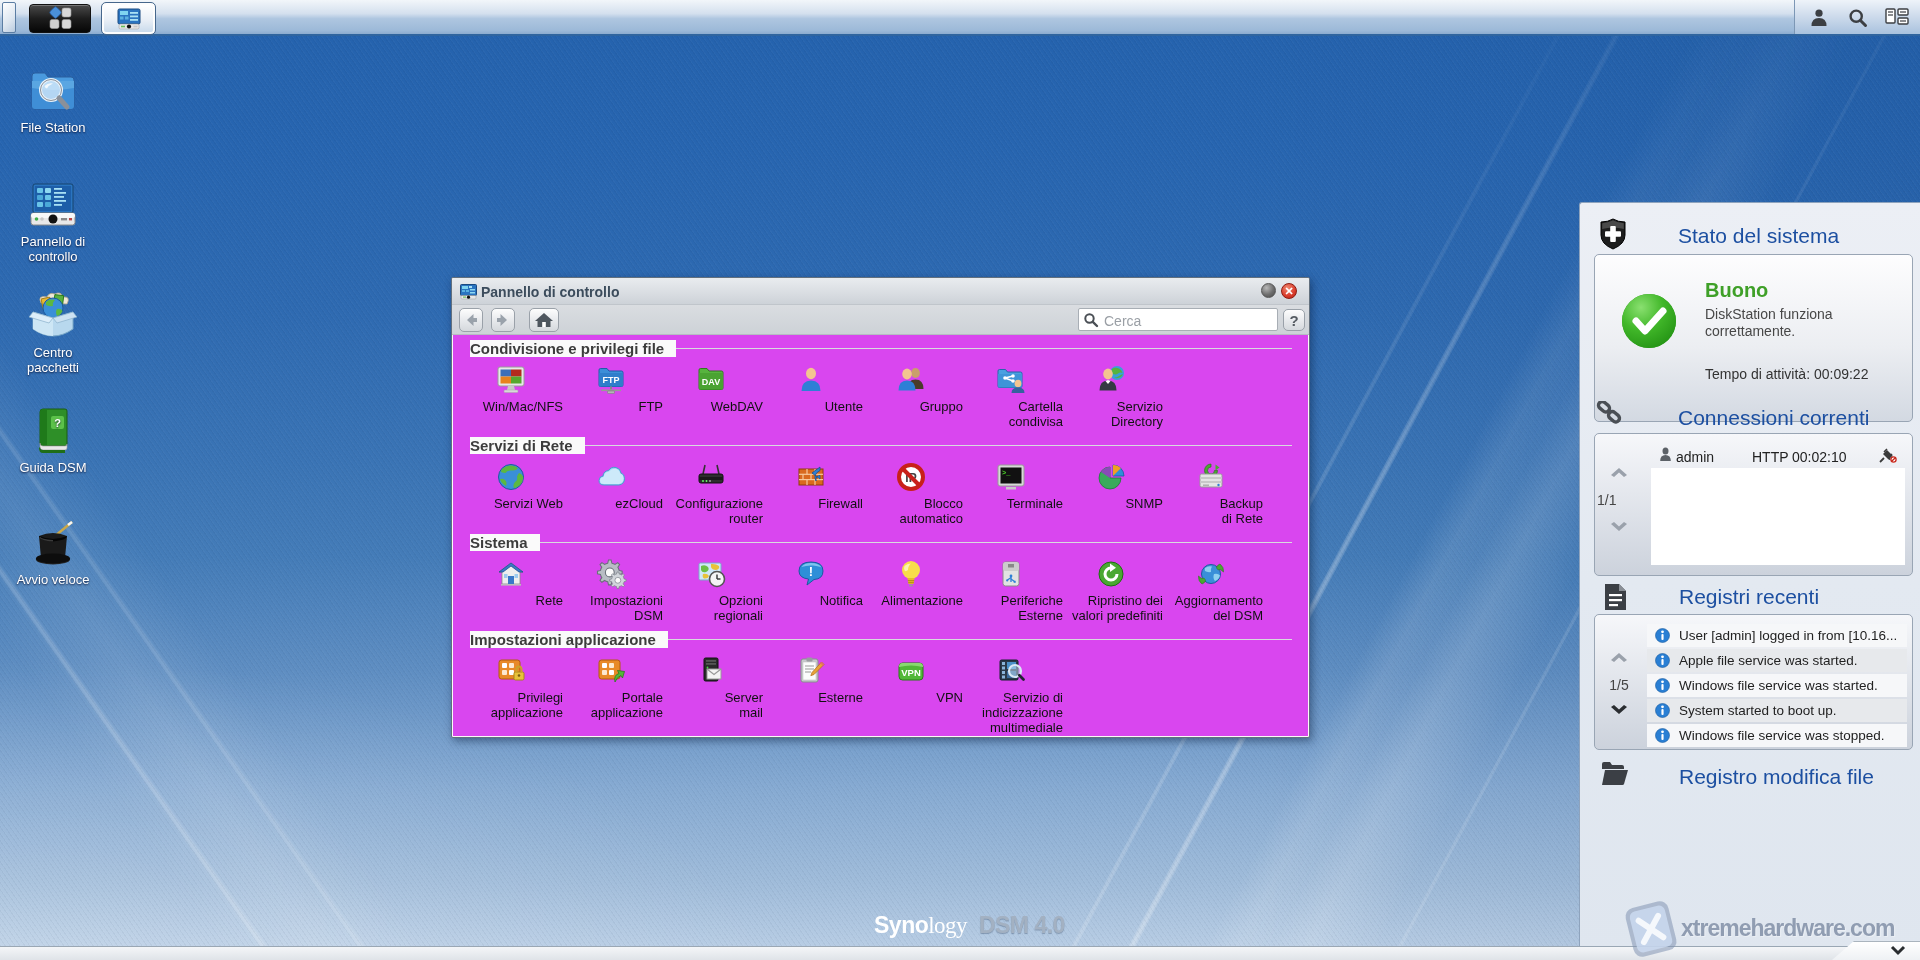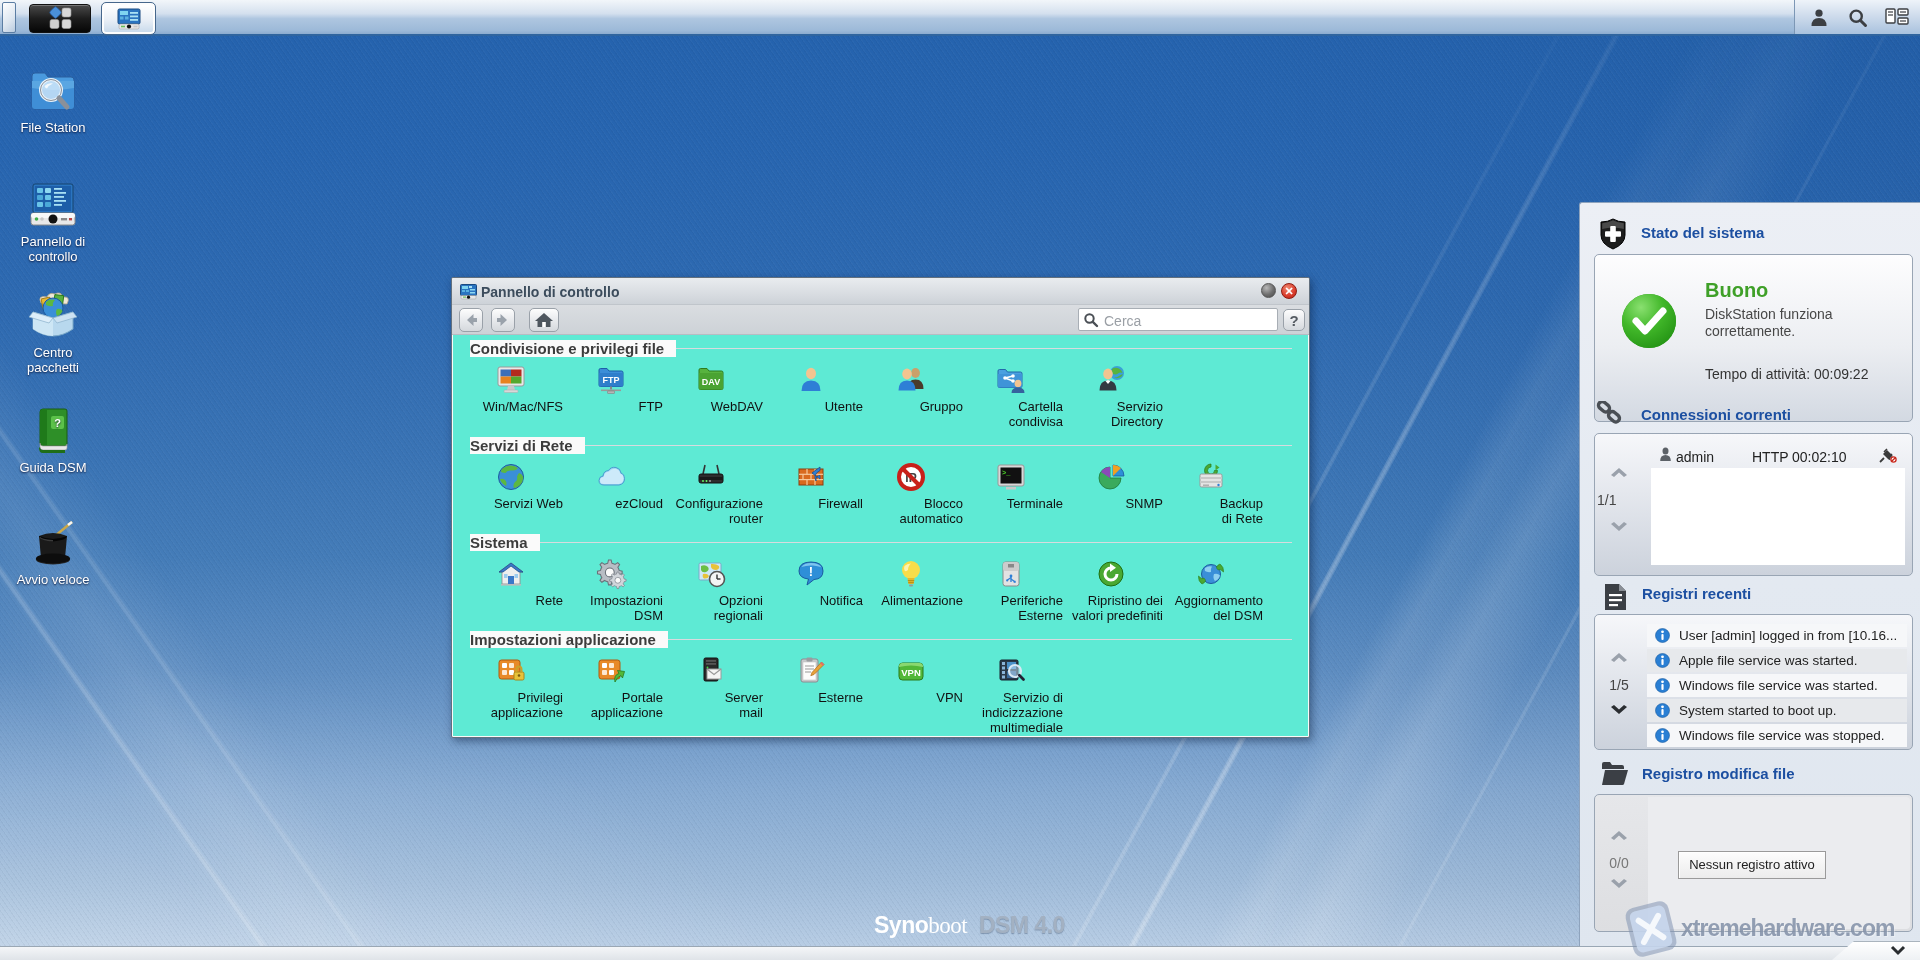--- a/index.html
+++ b/index.html
@@ -23,29 +23,29 @@
 #tb-right { position:absolute; right:0; top:0; width:126px; height:34px; background:linear-gradient(to bottom,#eef3f9 0%,#ccdaeb 50%,#a9c2de 100%); border-left:1px solid #7c97b5; }
 
 .dicon { position:absolute; width:110px; text-align:center; color:#fff; font-size:13px; line-height:15px; text-shadow:0 1px 2px rgba(0,0,30,0.8); }
 .dicon svg { display:block; margin:0 auto 4px; }
 
 #win { position:absolute; left:451px; top:277px; width:859px; height:461px; background:#fafafa; border:1px solid #62707e; border-radius:2px; box-shadow:2px 3px 8px rgba(0,20,50,0.45); }
 #wtitle { position:absolute; left:0; top:0; right:0; height:27px; background:linear-gradient(to bottom,#e9ecef 0%,#d6dadf 70%,#cdd2d8 100%); border-bottom:1px solid #c0c5cb; border-radius:2px 2px 0 0; }
 #wtitle .wt { position:absolute; left:29px; top:6px; font-size:14px; font-weight:bold; color:#3c4c5c; }
 #wtool { position:absolute; left:0; top:27px; right:0; height:30px; background:linear-gradient(to bottom,#d8dcе1 0%,#cfd4d9 100%); background:linear-gradient(to bottom,#dadde1 0%,#cdd2d7 100%); border-bottom:1px solid #b6bcc3; }
 .navbtn { position:absolute; top:3px; width:24px; height:24px; border:1px solid #9aa1a9; border-radius:5px; background:linear-gradient(to bottom,#fdfdfd 0%,#e8eaed 50%,#d5d9dd 100%); }
-#wcontent { position:absolute; left:1px; top:57px; right:1px; bottom:1px; background:#5eead4; }
+#wcontent { position:absolute; left:1px; top:57px; right:1px; bottom:1px; background:#d946ef; }
 .sechead { position:absolute; left:17px; font-size:15px; font-weight:bold; color:#3c3c3c; white-space:nowrap; background:#fafafa; padding-right:8px; }
 .sechead:after { content:""; display:inline-block; vertical-align:middle; height:1px; background:#d5d8db; }
 .secline { position:absolute; height:1px; background:#d8dbde; }
 .citem { position:absolute; width:104px; text-align:right; font-size:13px; line-height:15px; color:#111; }
 .citem svg { display:block; margin:0 auto 3px; }
 
 #rpanel { position:absolute; left:1579px; top:202px; width:341px; height:758px; background:linear-gradient(to bottom,#eceff5 0%,#e3e9f1 50%,#dfe6ef 100%); border:1px solid #8ea3bd; border-right:none; border-radius:3px 0 0 0; }
-.phead { position:absolute; font-size:15px; font-weight:bold; color:#1c4fa1; }
+.phead { position:absolute; font-size:21px; font-weight:normal; color:#1c4fa1;margin-left:37px; }
 .pbox { position:absolute; left:14px; width:319px; border:1px solid #99a5b4; border-radius:5px; }
 .chev { position:absolute; width:16px; height:9px; }
 .chev:before { content:""; position:absolute; left:0; top:0; width:16px; height:9px;
   clip-path:polygon(8px 0,16px 7px,13px 9px,8px 4.5px,3px 9px,0 7px); background:#9aa1ab; }
 .chev.dn:before { transform:scaleY(-1); }
 .chev.dark:before { background:#2a2d31; }
 
 #bbar { position:absolute; left:0; bottom:0; width:1920px; height:14px; background:linear-gradient(to bottom,#f4f6f8,#dfe3e8); border-top:1px solid #9aa7b4; }
 #brand { position:absolute; left:874px; top:912px; font-size:23px; color:#fff; letter-spacing:-0.5px; }
 </style>
@@ -665,38 +665,31 @@
           </svg>
           <span style="position:absolute;left:32px;top:4px;font-size:13.5px;color:#222;white-space:nowrap">Windows file service was stopped.</span>
         </div>
     </div>
   </div>
   <svg style="position:absolute;left:20px;top:557px" width="30" height="26" viewBox="0 0 30 26">
     <path d="M2 4 Q2 2 4 2 L10 2 L12 5 L22 5 Q24 5 24 7 L24 9 L2 9 Z" fill="#3b3f45"></path>
     <path d="M5 10 L28 10 L24 24 Q23.6 25 22.5 25 L2 25 Z" fill="#3b3f45"></path>
   </svg>
   <div class="phead" style="left:62px;top:562px">Registro modifica file</div>
-  <div class="pbox" style="top:591px;height:138px;background:linear-gradient(to bottom,#e6e7ea,#dddee1)">
-    <div style="position:absolute;left:53px;top:2px;right:2px;bottom:2px;background:#ebecef;border-radius:0 4px 4px 0"></div>
-    <div class="chev up" style="left:16px;top:36px"></div>
-    <div style="position:absolute;left:2px;top:60px;width:44px;text-align:center;font-size:14px;color:#777">0/0</div>
-    <div class="chev dn" style="left:16px;top:84px"></div>
-    <div style="position:absolute;left:83px;top:56px;width:148px;height:28px;background:linear-gradient(to bottom,#fdfdfd,#ececec);border:1px solid #9a9a9a;box-shadow:1px 1px 0 #fff inset;font-size:13px;color:#222;text-align:center;line-height:26px">Nessun registro attivo</div>
-  </div>
 </div>
 <div id="wmark">
   <svg style="position:absolute;left:1620px;top:898px;z-index:30" width="62" height="62" viewBox="0 0 62 62">
     <g transform="rotate(-14 31 31)">
       <rect x="9" y="6" width="44" height="50" rx="9" fill="rgba(130,148,178,0.55)"></rect>
       <rect x="13" y="10" width="36" height="42" rx="6" fill="rgba(205,220,242,0.8)"></rect>
       <path d="M21 20 L41 42 M41 20 L21 42" stroke="rgba(248,250,253,0.95)" stroke-width="6" fill="none" stroke-linecap="round"></path>
     </g>
   </svg>
   <div style="position:absolute;left:1681px;top:915px;z-index:30;font-size:23px;font-weight:bold;letter-spacing:-1px;color:rgba(128,142,166,0.85);text-shadow:1px 1px 1px rgba(255,255,255,0.4)">xtremehardware.com</div>
 </div>
 <div id="btab">
   <div style="position:absolute;right:0;bottom:0;width:88px;height:19px;background:linear-gradient(to bottom,#ffffff,#eef1f4);border-top:1px solid #aab4be;clip-path:polygon(22px 0,100% 0,100% 100%,0 100%);z-index:25"></div>
   <svg style="position:absolute;right:14px;bottom:3px;z-index:26" width="16" height="12" viewBox="0 0 16 12">
       <path d="M2 2 L8 8 L14 2" fill="none" stroke="#2a2d30" stroke-width="3"></path>
     </svg>
 </div>
 <div id="bbar"></div>
-<div id="brand"><b>Syno</b><span style="font-family:'Liberation Serif',serif">boot</span>&nbsp; <span style="color:#a3b1c2;font-weight:bold;text-shadow:0 1px 1px rgba(40,60,90,0.35)">DSM 4.0</span></div>
+<div id="brand"><b>Syno</b><span style="font-family:'Liberation Serif',serif">logy</span>&nbsp; <span style="color:#a3b1c2;font-weight:bold;text-shadow:0 1px 1px rgba(40,60,90,0.35)">DSM 4.0</span></div>
 
 </body></html>

